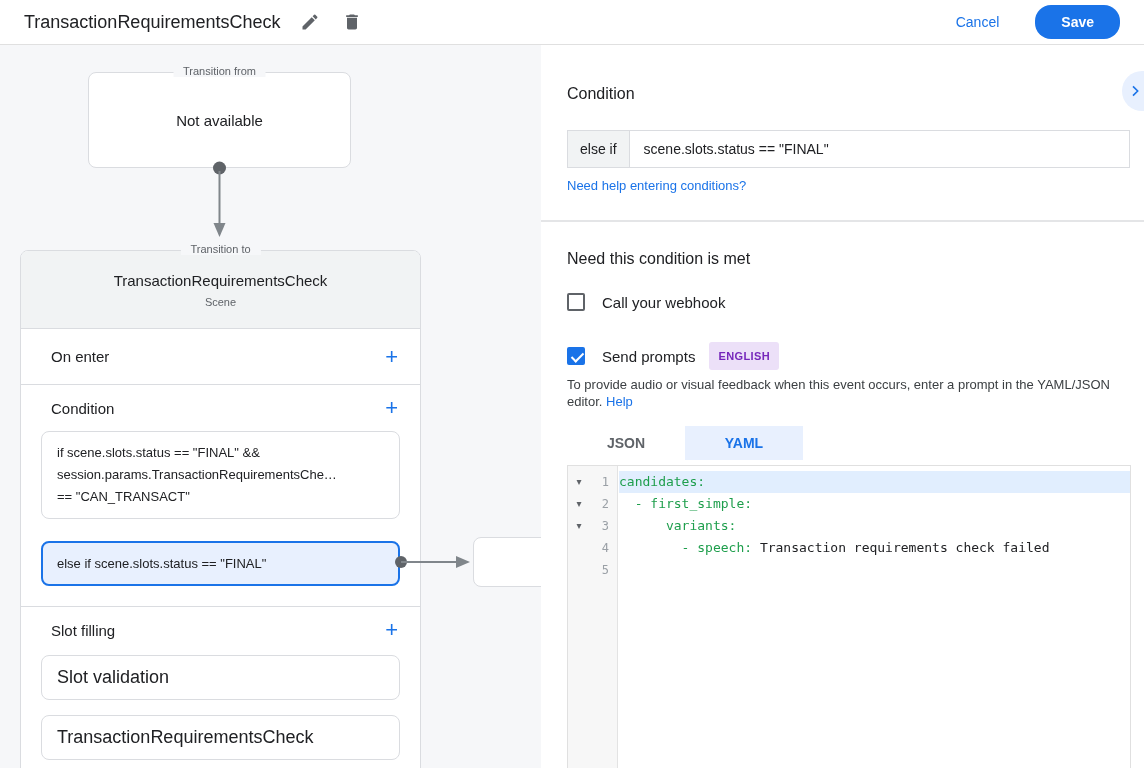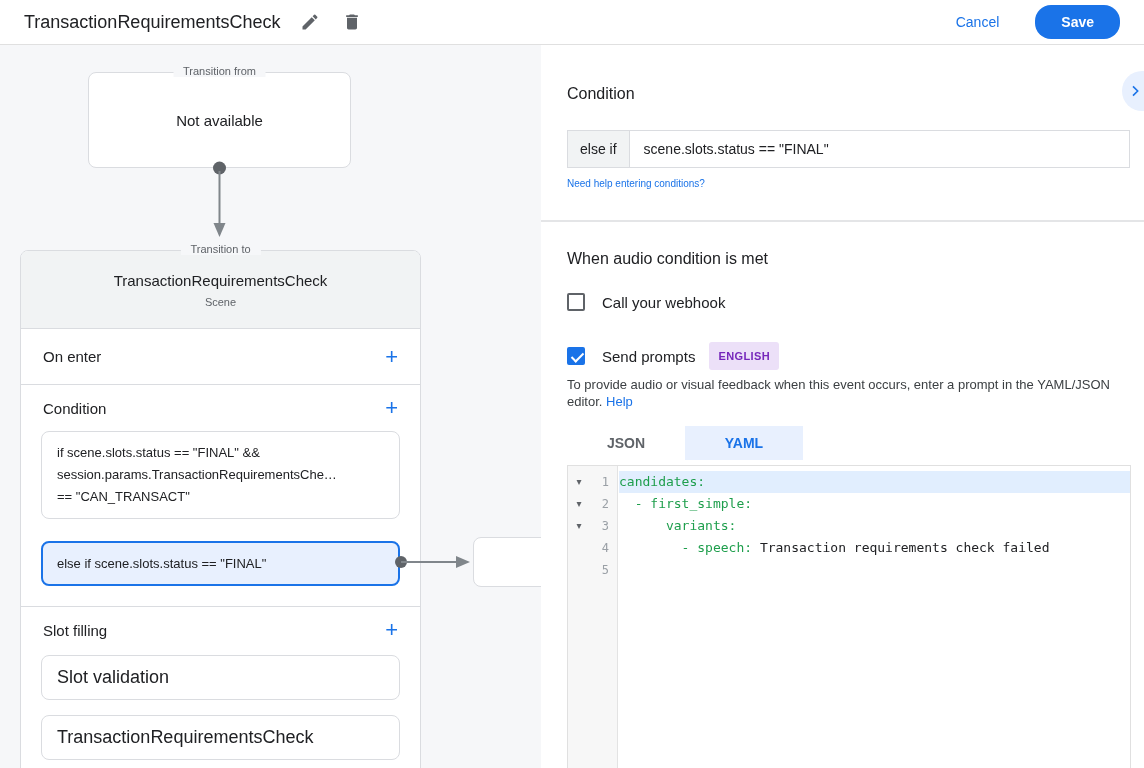--- a/index.html
+++ b/index.html
@@ -29,21 +29,21 @@
 
   .scene-card { position:absolute; left:20px; top:205px; width:401px; height:640px; background:#fff;
                 border:1px solid #dadce0; border-radius:8px; }
   .card-header { height:78px; background:#f1f3f4; border-bottom:1px solid #dadce0; border-radius:7px 7px 0 0;
                  text-align:center; padding-top:21px; }
   .card-title { font-size:15px; color:#202124; }
   .card-sub { font-size:11px; color:#5f6368; margin-top:7px; }
   .section-row { display:flex; align-items:center; justify-content:space-between; padding:0 22px; }
   .row-onenter { height:56px; border-bottom:1px solid #dadce0; }
   .plus { color:#1a73e8; font-size:22px; font-weight:400; cursor:pointer; line-height:1; }
-  .sec-label { font-size:15px; color:#202124; }
+  .sec-label { font-size:15px; color:#202124;margin-left:8px; }
   .sec-condition { border-bottom:1px solid #dadce0; padding-bottom:20px; }
   .sec-condition .section-row, .sec-slot .section-row { height:46px; }
   .cond-box { margin:0 20px; background:#fff; border:1px solid #dadce0; border-radius:8px;
               padding:10px 15px; font-size:13px; color:#202124; line-height:22px; cursor:pointer; }
   .cond-box.selected { margin-top:22px; background:#e8f0fe; border:2px solid #1a73e8;
                        height:45px; display:flex; align-items:center; padding:0 14px; }
   .slot-box { margin:2px 20px 15px; height:45px; background:#fff; border:1px solid #dadce0; border-radius:8px;
               display:flex; align-items:center; padding:0 15px; font-size:18px; cursor:pointer; }
   .target-box { position:absolute; left:473px; top:492px; width:96px; height:50px; background:#fff;
                 border:1px solid #dadce0; border-radius:8px; }
@@ -53,21 +53,21 @@
   .panel-h { position:absolute; left:26px; font-size:16px; color:#202124; }
   .chevron-pill { position:absolute; top:26px; right:-18px; width:40px; height:40px; border-radius:50%;
                   background:#e8f0fe; display:flex; align-items:center; justify-content:center; cursor:pointer; }
   .chevron-pill svg { width:16px; height:16px; stroke:#1a73e8; stroke-width:2.4; fill:none; margin-left:-14px; }
   .cond-input { position:absolute; left:26px; right:14px; top:85px; height:38px; border:1px solid #dadce0;
                 display:flex; align-items:stretch; background:#fff; }
   .cond-prefix { background:#f1f3f4; border-right:1px solid #dadce0; display:flex; align-items:center;
                  padding:12px 12px; font-size:14px; color:#202124; }
   .cond-expr { flex:1; border:none; outline:none; font-size:14px; color:#202124; padding:0 14px;
                font-family:"Liberation Sans", sans-serif; background:#fff; }
-  .link { color:#1a73e8; font-size:10px; cursor:pointer; text-decoration:none; }
+  .link { color:#1a73e8; font-size:13px; cursor:pointer; text-decoration:none; }
   .help-cond { position:absolute; left:26px; top:133px; }
   .divider { position:absolute; left:0; right:0; top:175px; height:2px; background:#e4e5e7; }
   .check-row { position:absolute; left:26px; display:flex; align-items:center; }
   .checkbox { width:18px; height:18px; border:2px solid #5f6368; border-radius:2px; margin-right:17px;
               cursor:pointer; position:relative; flex:none; }
   .checkbox.checked { background:#1a73e8; border-color:#1a73e8; }
   .checkbox.checked::after { content:""; position:absolute; left:5px; top:1px; width:5px; height:10px;
                              border:solid #fff; border-width:0 2px 2px 0; transform:rotate(45deg); }
   .check-label { font-size:15px; font-weight:400; color:#202124; }
   .badge { margin-left:14px; background:#ece0f8; color:#7627bb; font-size:11px; font-weight:700;
@@ -188,21 +188,21 @@
 
     <div class="cond-input">
       <span class="cond-prefix">else if</span>
       <input class="cond-expr" type="text" value="scene.slots.status == &quot;FINAL&quot;" style="">
     </div>
 
     <a class="link help-cond">Need help entering conditions?</a>
 
     <div class="divider"></div>
 
-    <div class="panel-h" style="top:205px;">When audio condition is met</div>
+    <div class="panel-h" style="top:205px;">Need this condition is met</div>
 
     <div class="check-row" style="top:248px;">
       <span class="checkbox"></span>
       <span class="check-label">Call your webhook</span>
     </div>
 
     <div class="check-row" style="top:297px;">
       <span class="checkbox checked"></span>
       <span class="check-label">Send prompts</span>
       <span class="badge">ENGLISH</span>

